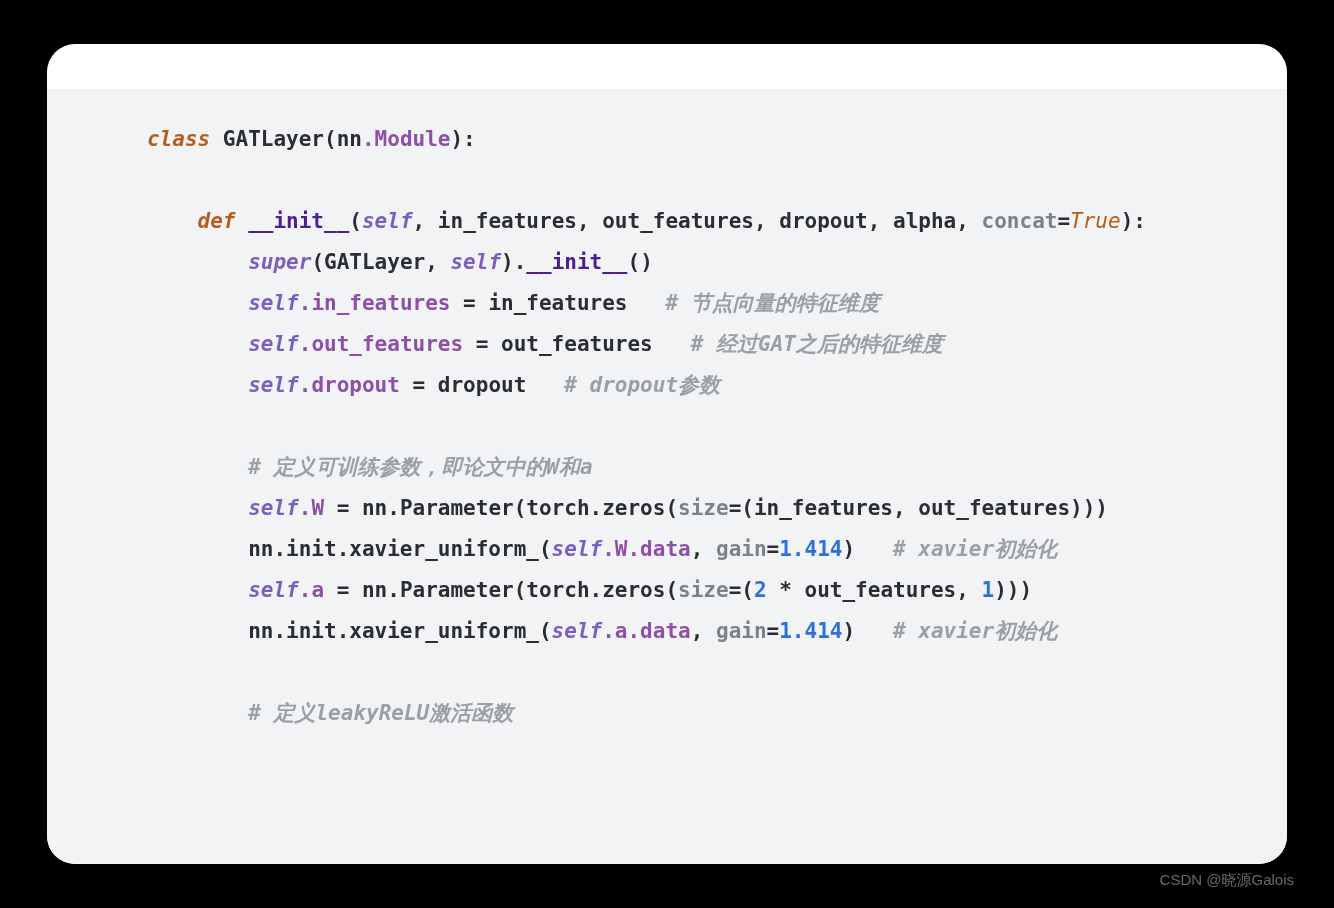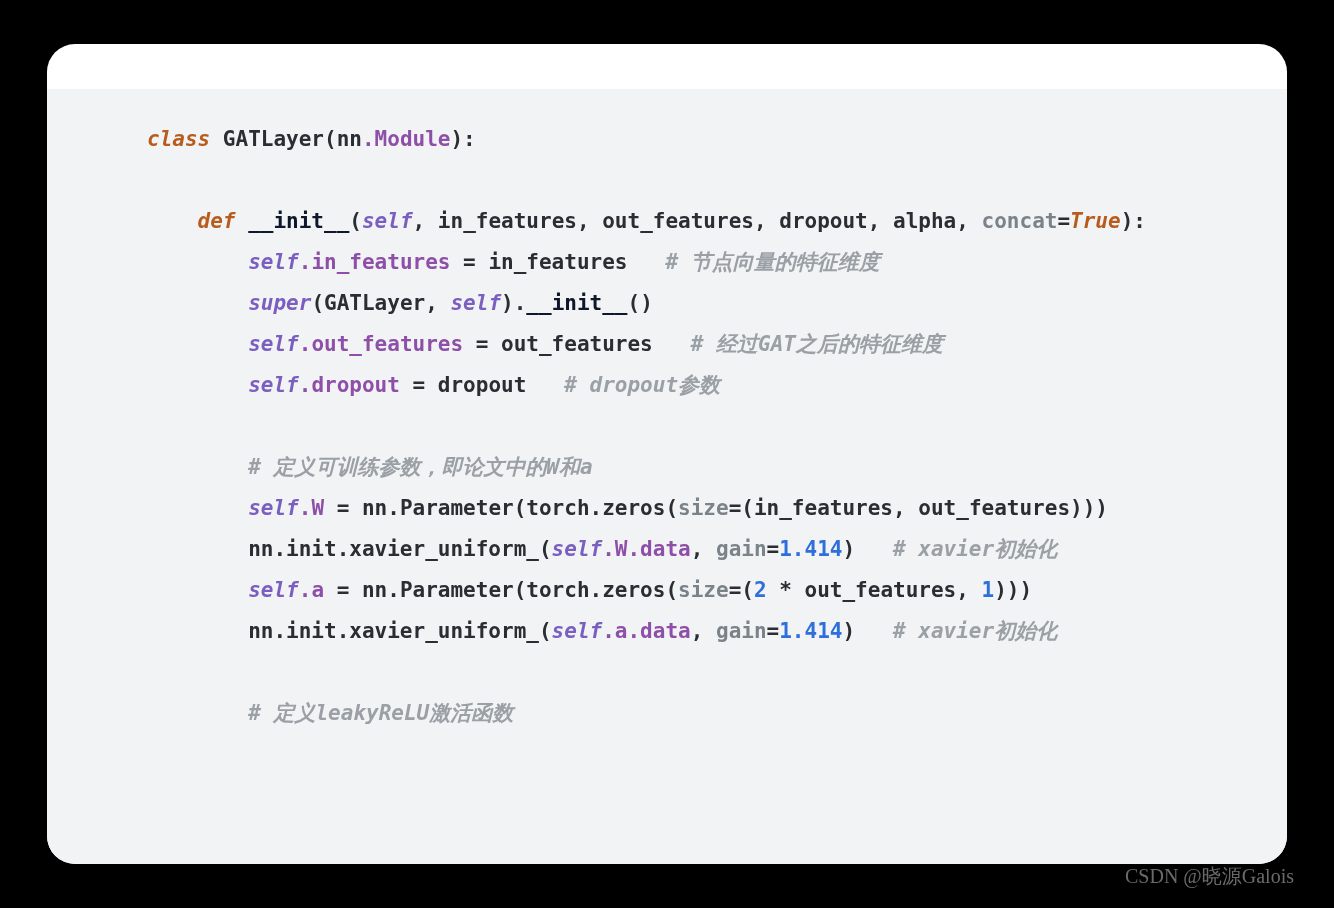--- a/index.html
+++ b/index.html
@@ -30,57 +30,57 @@
       font-size: 21px;
       line-height: 41px;
       font-weight: 600;
     }
     .code-line {
       white-space: pre;
       padding-left: 100px;
     }
     .kw { color: #b85c1e; font-style: italic; font-weight: 700; }
     .classname { color: #2a2d32; font-weight: 700; }
-    .fnname { color: #0f172a; font-weight: 700; }
+    .fnname { color: #4c1d95; font-weight: 700; }
     .builtin { color: #7a5fc0; font-style: italic; font-weight: 700; }
     .self { color: #7a5fc0; font-style: italic; font-weight: 700; }
     .param { color: #2a2d32; }
     .punct { color: #2a2d32; }
     .op { color: #2a2d32; }
     .attr { color: #8e4fa8; }
     .number { color: #2e6fdb; font-weight: 700; }
     .comment { color: #9aa0a6; font-style: italic; font-weight: 600; }
     .named { color: #7a828a; }
-    .constant { color: #b85c1e; font-style: italic; font-weight: 700; }
+    .constant { color: #b85c1e; font-style: italic; font-weight: 400; }
     .squiggle { text-decoration: wavy underline #4caf50; text-decoration-thickness: 2px; text-underline-offset: 3px; }
     .watermark {
       position: absolute;
       bottom: 18px;
       right: 40px;
       color: #6a6a6a;
-      font-family: Liberation Serif, serif;
-      font-size: 20px;
+      font-family: Liberation Sans, sans-serif;
+      font-size: 15px;
       font-weight: 400;
     }
   </style>
 </head>
 <body>
 
 <div class="card">
   <div class="code-block">
 
     <div class="code-line"><span class="kw">class </span><span class="classname">GATLayer</span><span class="punct">(nn</span><span class="attr">.Module</span><span class="punct">):</span></div>
 
     <div class="code-line"> </div>
 
     <div class="code-line">    <span class="kw">def </span><span class="fnname">__init__</span><span class="punct">(</span><span class="self">self</span><span class="punct">, </span><span class="param">in_features</span><span class="punct">, </span><span class="param">out_features</span><span class="punct">, </span><span class="param">dropout</span><span class="punct">, </span><span class="param">alpha</span><span class="punct">, </span><span class="named">concat</span><span class="punct">=</span><span class="constant">True</span><span class="punct">):</span></div>
 
+    <div class="code-line">        <span class="builtin">super</span><span class="punct">(GATLayer</span><span class="punct">, </span><span class="self">self</span><span class="punct">).</span><span class="fnname">__init__</span><span class="punct">()</span></div>
+
     <div class="code-line">        <span class="self">self</span><span class="attr">.in_features </span><span class="op">=</span><span class="param"> in_features   </span><span class="comment"># 节点向量的特征维度</span></div>
-
-    <div class="code-line">        <span class="builtin">super</span><span class="punct">(GATLayer</span><span class="punct">, </span><span class="self">self</span><span class="punct">).</span><span class="fnname">__init__</span><span class="punct">()</span></div>
 
     <div class="code-line">        <span class="self">self</span><span class="attr">.out_features </span><span class="op">=</span><span class="param"> out_features   </span><span class="comment"># 经过GAT之后的特征维度</span></div>
 
     <div class="code-line">        <span class="self">self</span><span class="attr">.dropout </span><span class="op">=</span><span class="param"> dropout   </span><span class="comment"># dropout参数</span></div>
 
 
     <div class="code-line"> </div>
 
     <div class="code-line">        <span class="comment"># 定义可训练参数，即论文中的W和a</span></div>
 

